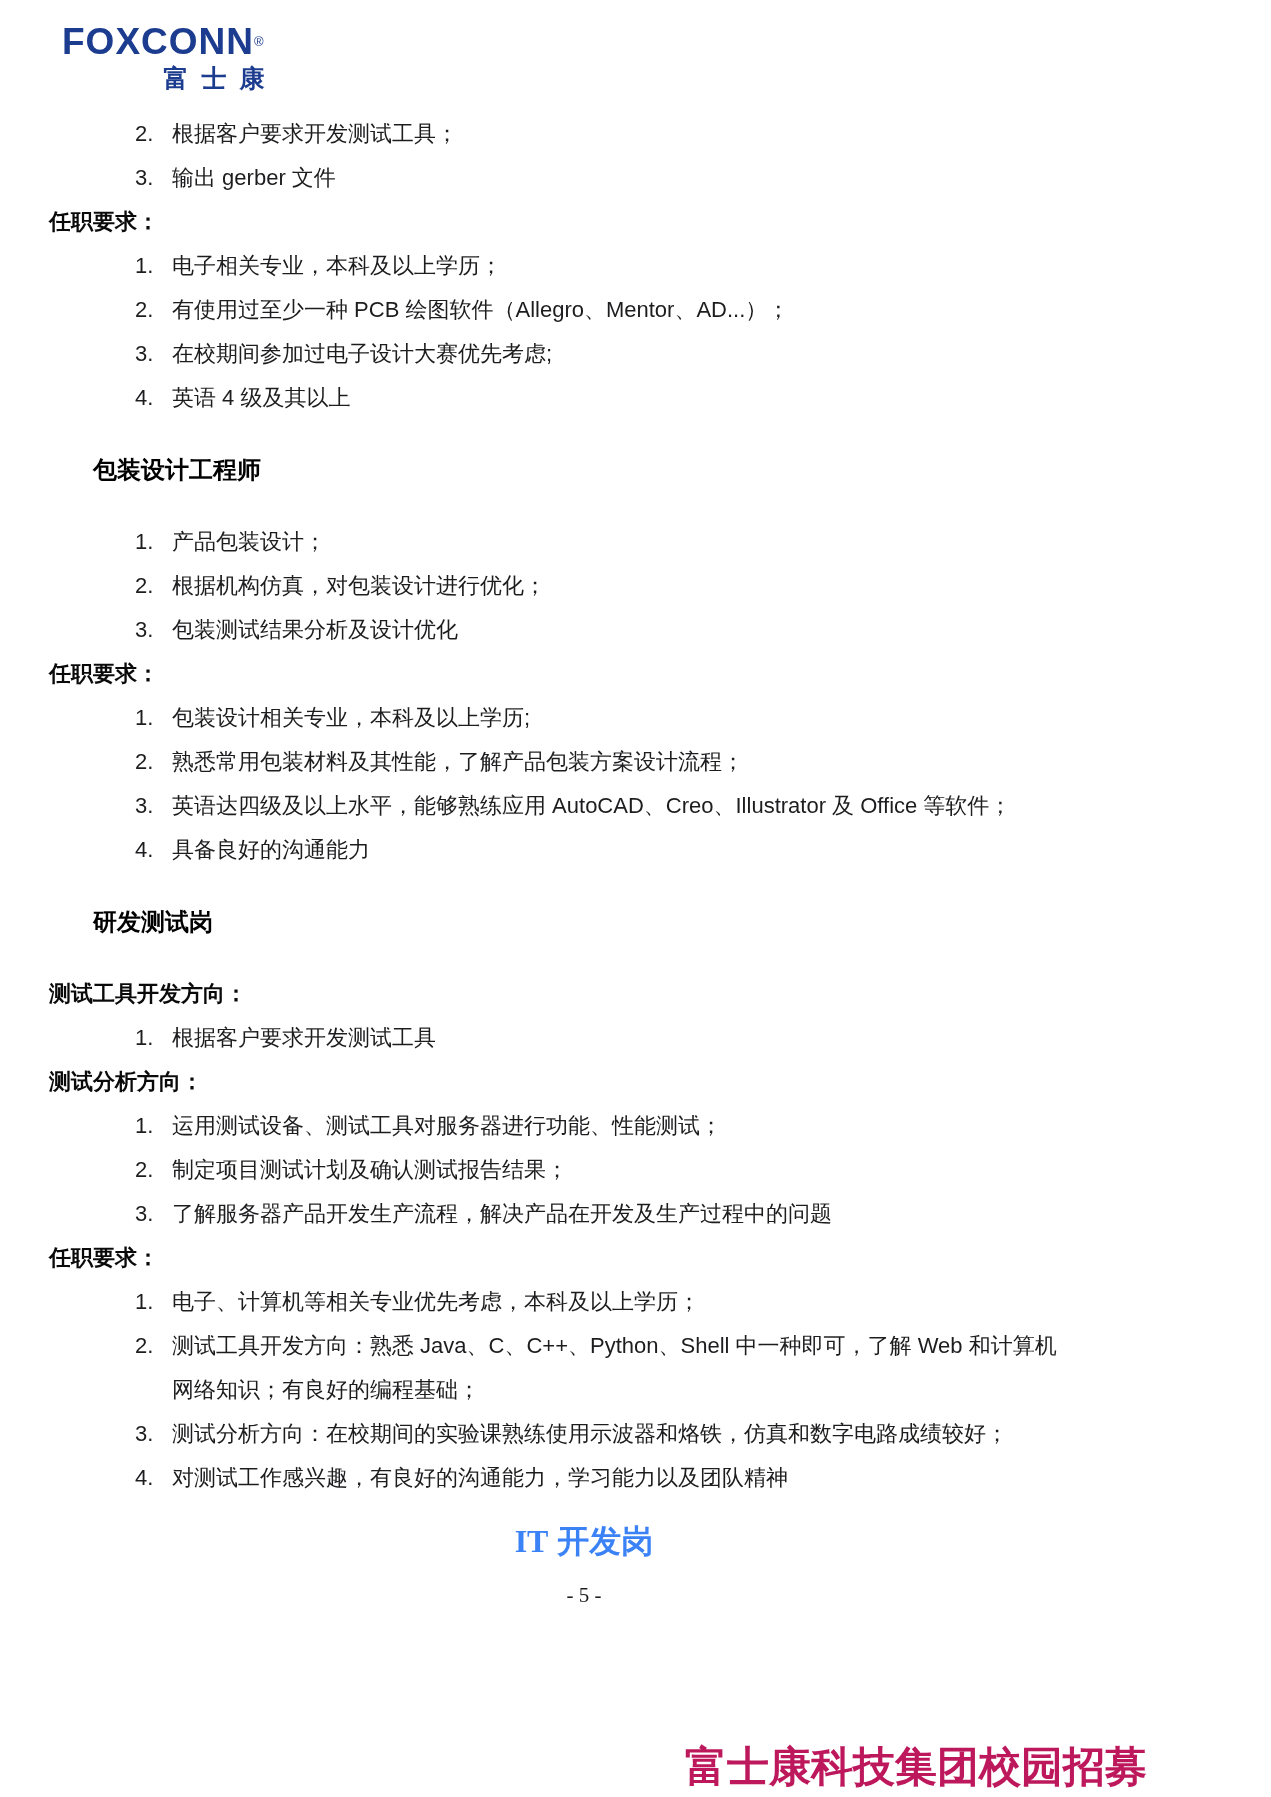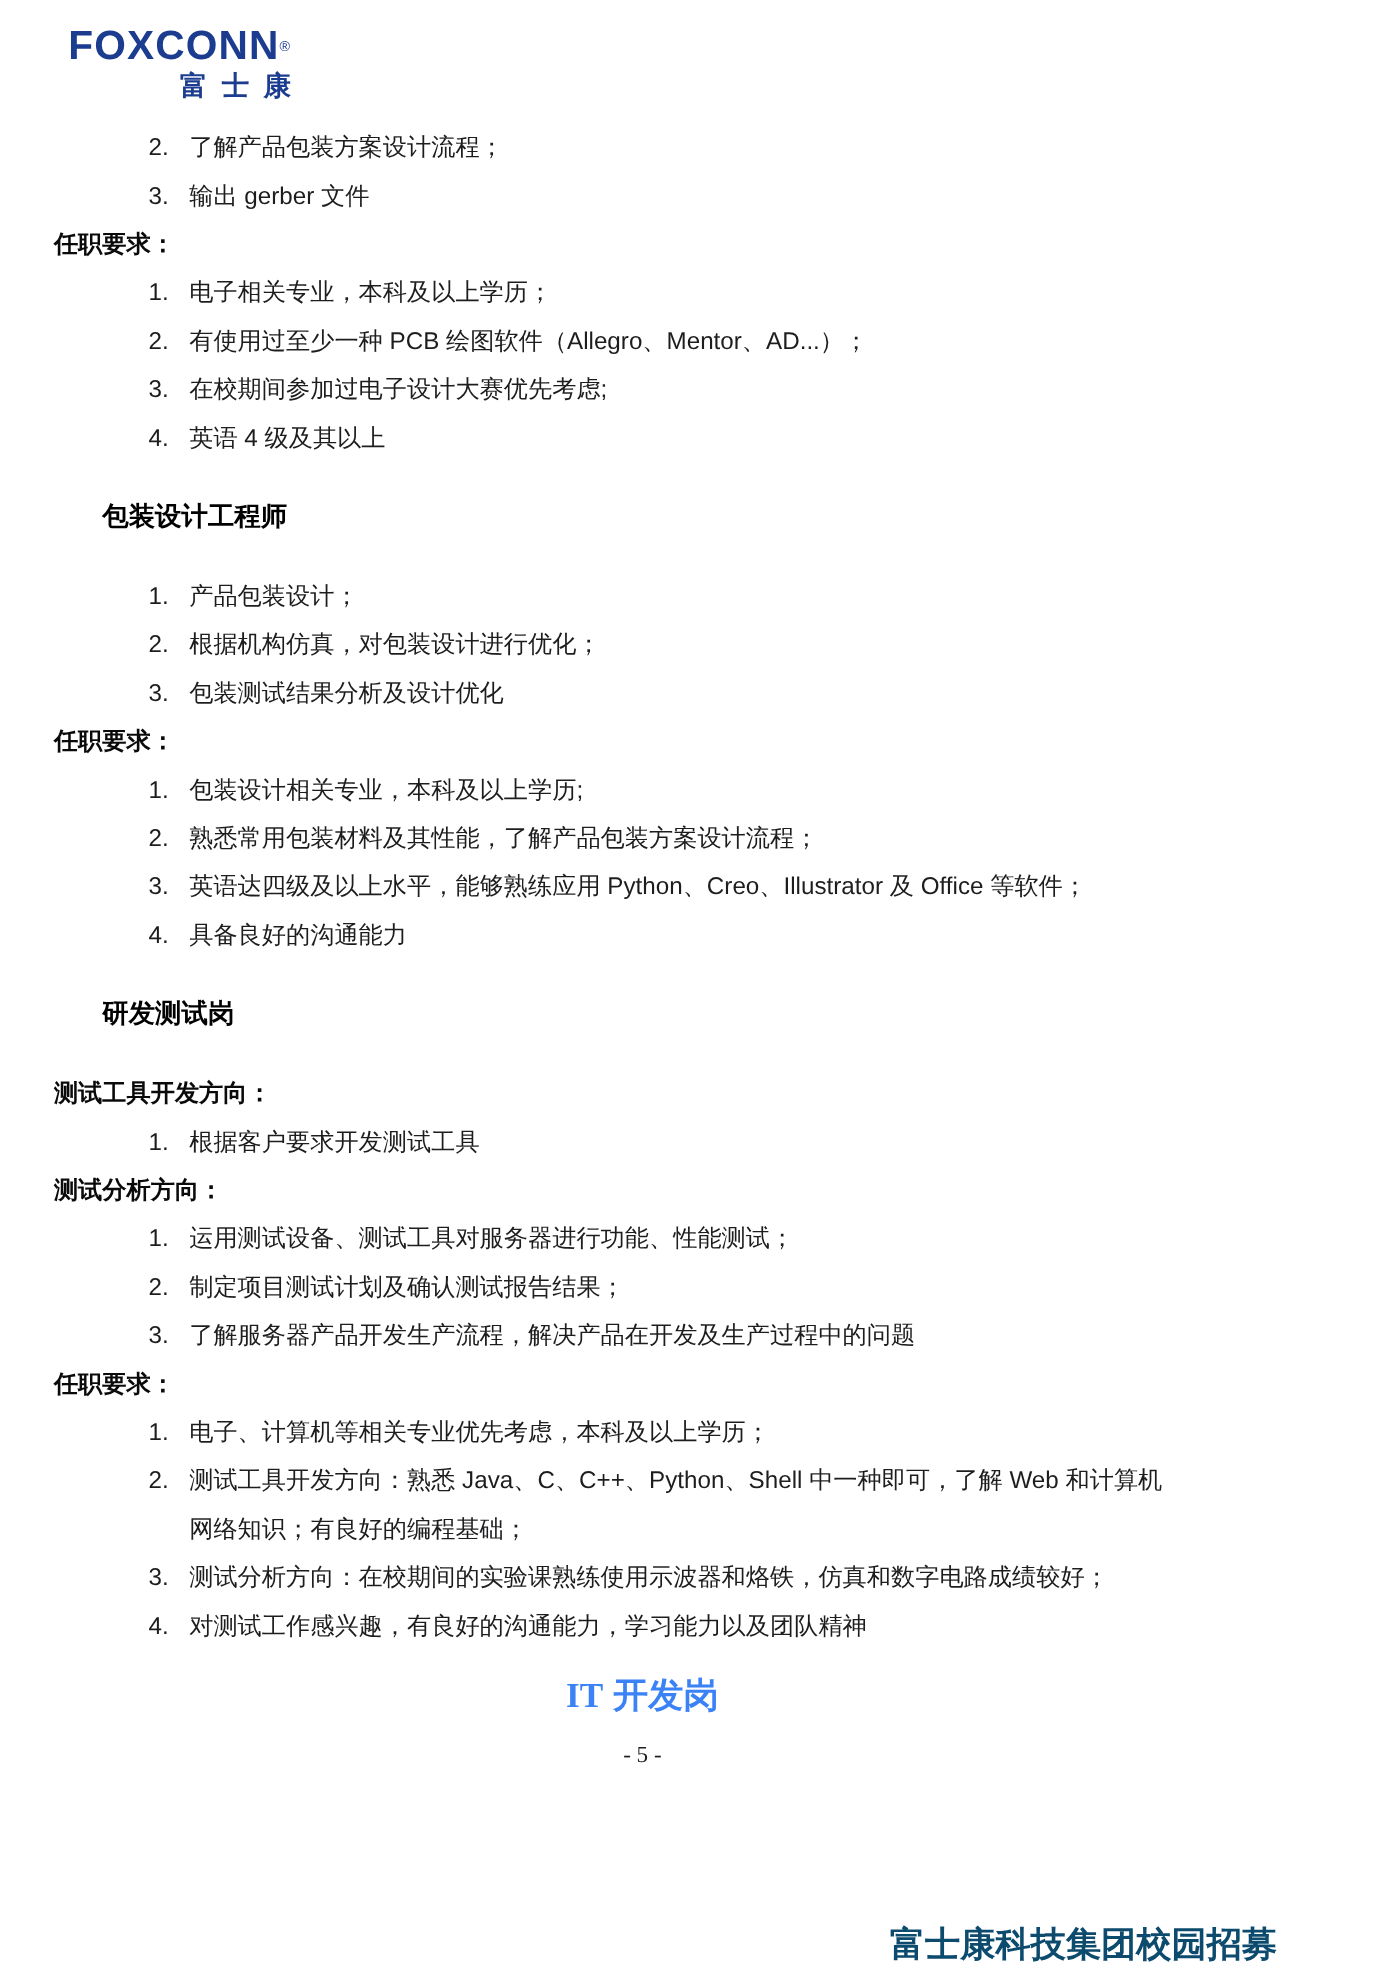--- a/index.html
+++ b/index.html
@@ -41,41 +41,41 @@
     font-size:32px; line-height:54px; font-weight:bold; color:#3b82f6;
   }
   .cat-latin { font-family:"Liberation Serif", serif; }
   
   .pageno {
     margin:8px 0 0 93px; text-align:center;
     font-family:"Liberation Serif", serif; font-size:21px; line-height:26px;
     color:#1d1d1f;
   }
   .watermark {
-    position:absolute; right:0; bottom:8px;
-    color:#0c4a6e; font-size:32px; font-weight:bold; line-height:44px;
+    position:absolute; right:14px; bottom:8px;
+    color:#be185d; font-size:42px; font-weight:bold; line-height:44px;
   }
 </style>
 </head>
 <body>
 
 <div class="page">
 
   <div class="logo">
     <div>
       <span class="logo-brand">FOXCONN</span><span class="logo-brand logo-reg">®</span>
     </div>
     <div class="logo-cn">富士康</div>
   </div>
 
   <div class="doc-body">
 
     <div class="li">
       <span class="num">2.</span>
-      <span class="txt">了解产品包装方案设计流程；</span>
+      <span class="txt">根据客户要求开发测试工具；</span>
     </div>
     <div class="li">
       <span class="num">3.</span>
       <span class="txt">输出 gerber 文件</span>
     </div>
 
     <div class="sec">任职要求：</div>
 
     <div class="li">
       <span class="num">1.</span>
@@ -115,21 +115,21 @@
     <div class="li">
       <span class="num">1.</span>
       <span class="txt">包装设计相关专业，本科及以上学历;</span>
     </div>
     <div class="li">
       <span class="num">2.</span>
       <span class="txt">熟悉常用包装材料及其性能，了解产品包装方案设计流程；</span>
     </div>
     <div class="li">
       <span class="num">3.</span>
-      <span class="txt">英语达四级及以上水平，能够熟练应用 Python、Creo、Illustrator 及 Office 等软件；</span>
+      <span class="txt">英语达四级及以上水平，能够熟练应用 AutoCAD、Creo、Illustrator 及 Office 等软件；</span>
     </div>
     <div class="li">
       <span class="num">4.</span>
       <span class="txt">具备良好的沟通能力</span>
     </div>
 
     <div class="job">研发测试岗</div>
 
     <div class="sec">测试工具开发方向：</div>
 

